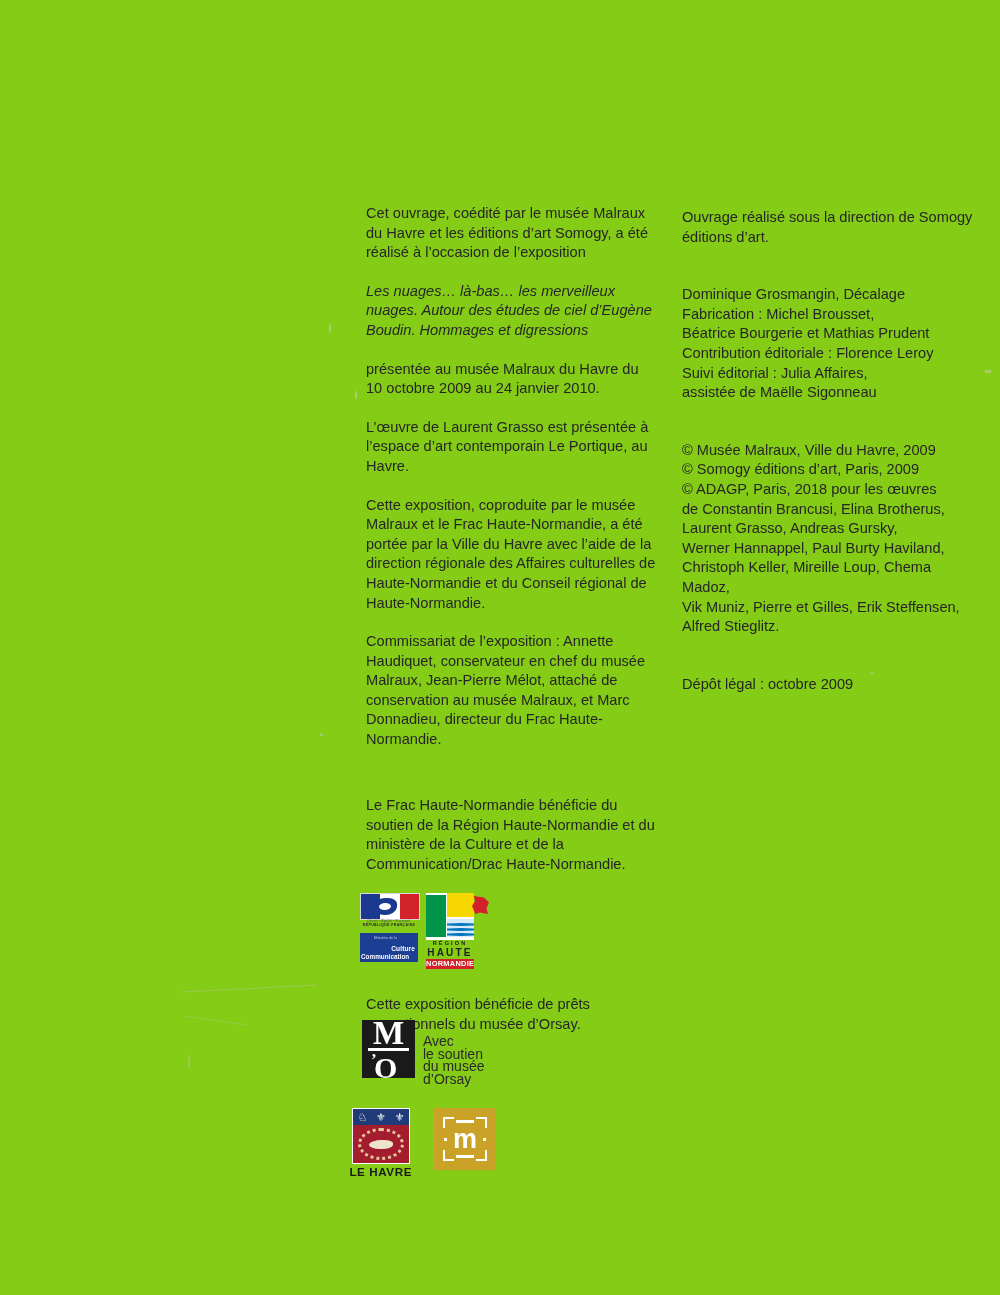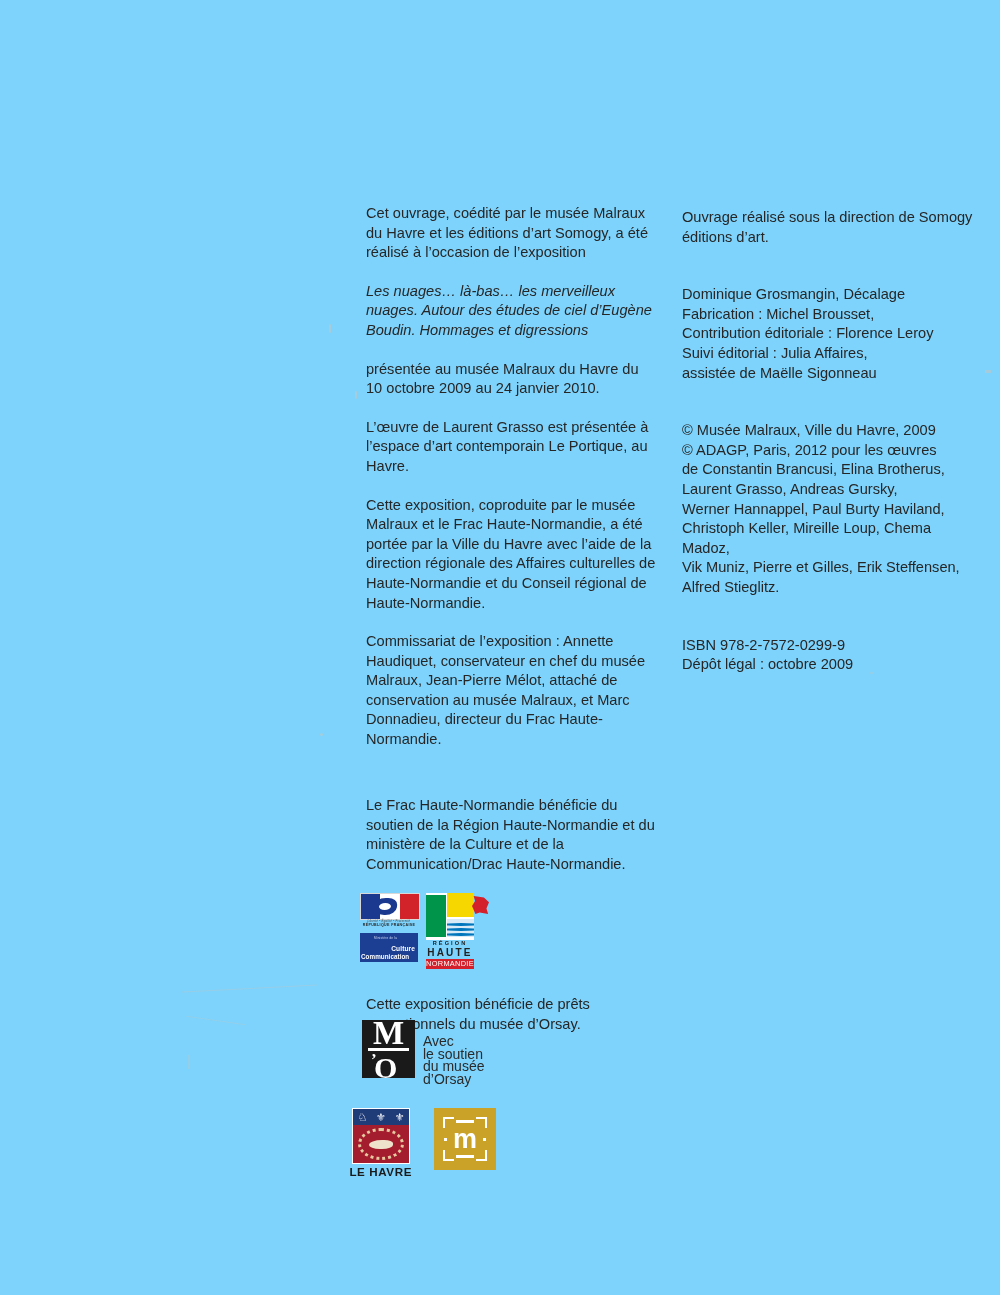--- a/index.html
+++ b/index.html
@@ -12,21 +12,21 @@
     height: 1295px;
     position: relative;
     font-family: "Liberation Sans", sans-serif;
     color: #2b2b2b;
     overflow: hidden;
   }
 
   .page {
     position: absolute;
     inset: 0;
-    background: #7dd3fc;
+    background: #84cc16;
   }
 
   
   .speck {
     position: absolute;
     background: #c9c6c0;
     opacity: .55;
   }
 
   .col {
@@ -173,21 +173,21 @@
   }
   .hn-l1 {
     font-size: 5.6px; font-weight: bold; letter-spacing: 2.1px;
     color: #222; white-space: nowrap;
   }
   .hn-l2 {
     font-size: 10px; font-weight: bold; letter-spacing: 2.2px;
     color: #222; white-space: nowrap; margin-top: .5px;
   }
   .hn-l3 {
-    font-size: 7.4px; font-weight: normal; letter-spacing: .3px;
+    font-size: 7.4px; font-weight: bold; letter-spacing: .3px;
     color: #ffffff; background: #d4202b;
     white-space: nowrap; margin-top: 1px; padding: .5px 0;
   }
 
   
   .orsay-wrap {
     position: absolute;
     left: 362px;
     top: 1020px;
     width: 180px;
@@ -452,41 +452,42 @@
   </div>
 
   <div class="col col-right">
     <p class="blk">Ouvrage réalisé sous la direction de Somogy éditions d’art.</p>
 
     <div class="gap-lg"></div>
 
     <div>
       <div>Dominique Grosmangin, Décalage</div>
       <div>Fabrication : Michel Brousset,</div>
+      <div>Béatrice Bourgerie et Mathias Prudent</div>
       <div>Contribution éditoriale : Florence Leroy</div>
       <div>Suivi éditorial : Julia Affaires,</div>
       <div>assistée de Maëlle Sigonneau</div>
     </div>
 
     <div class="gap-lg"></div>
     <div class="gap-lg"></div>
 
     <div>
       <div>© Musée Malraux, Ville du Havre, 2009</div>
-      <div>© ADAGP, Paris, 2012 pour les œuvres</div>
+      <div>© Somogy éditions d’art, Paris, 2009</div>
+      <div>© ADAGP, Paris, 2018 pour les œuvres</div>
       <div>de Constantin Brancusi, Elina Brotherus,</div>
       <div>Laurent Grasso, Andreas Gursky,</div>
       <div>Werner Hannappel, Paul Burty Haviland,</div>
       <div>Christoph Keller, Mireille Loup, Chema Madoz,</div>
       <div>Vik Muniz, Pierre et Gilles, Erik Steffensen,</div>
       <div>Alfred Stieglitz.</div>
     </div>
 
     <div class="gap-lg"></div>
     <div class="gap-lg"></div>
 
     <div>
-      <div>ISBN 978-2-7572-0299-9</div>
       <div>Dépôt légal : octobre 2009</div>
     </div>
   </div>
 
 </div>
 
 </body></html>

